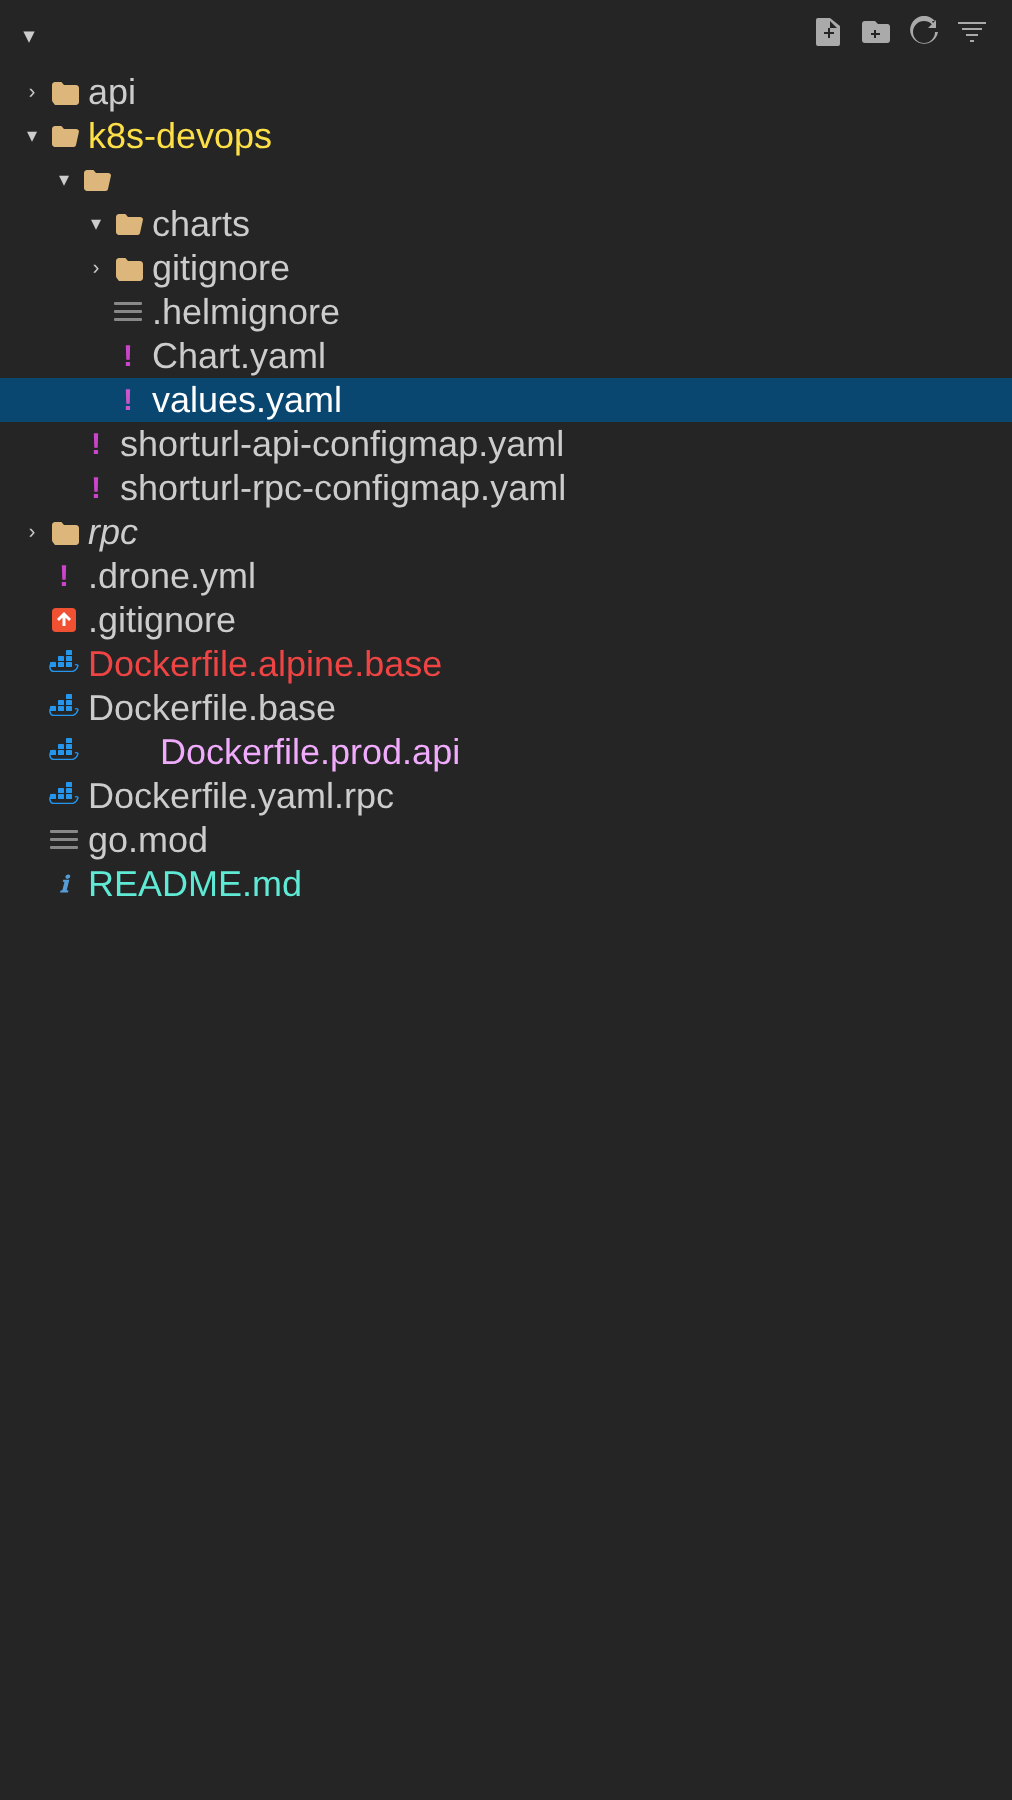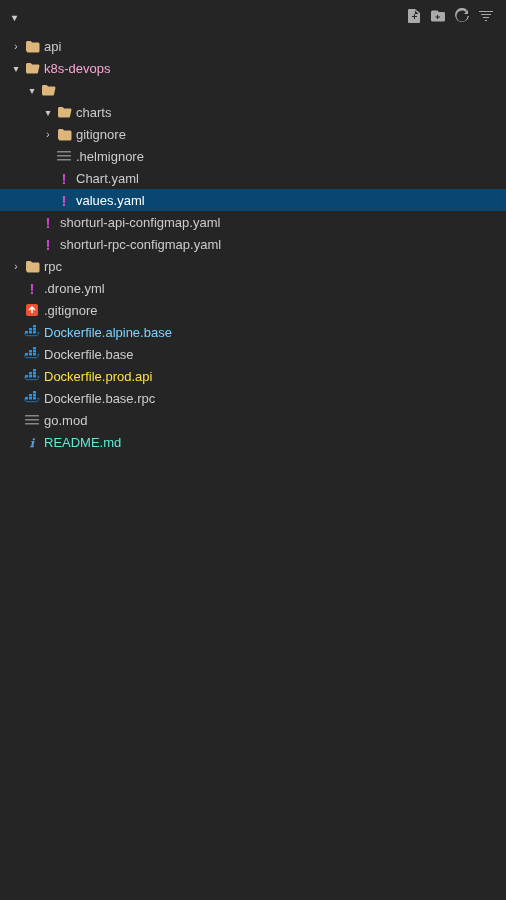--- a/index.html
+++ b/index.html
@@ -125,21 +125,21 @@
       font-size: 14px;
     }
 
     .file-icon.docker {
       color: #2496ed;
       font-size: 13px;
     }
 
     .item-label {
       color: #cccccc;
-      font-size: 13px;
+      font-size: 18px;
     }
 
     .item-label.folder {
       font-weight: normal;
     }
 
     
     .lines-icon {
       display: inline-flex;
       align-items: center;
@@ -213,21 +213,21 @@
         <span class="item-label folder" style="color:#cccccc;">api</span>
       </div>
       <div class="tree-item">
         <span class="indent" style="width:8px; display:inline-block; flex-shrink:0;"></span>
         <span class="chevron open"></span>
         <span style="display:inline-flex; align-items:center; justify-content:center; width:16px; height:16px; flex-shrink:0; margin-right:4px;">
       <svg width="15" height="13" viewBox="0 0 15 13" fill="#dcb67a">
         <path d="M1 2.5C1 1.7 1.7 1 2.5 1h3.2L7 2.5h6C13.9 2.5 14.5 3.1 14.5 3.8L13 10.5c-.1.6-.6 1-1.2 1H2.5C1.7 11.5 1 10.8 1 10V2.5z"></path>
       </svg>
     </span>
-        <span class="item-label folder" style="color:#f9a8d4;">k8s-devops</span>
+        <span class="item-label folder" style="color:#fde047;">k8s-devops</span>
       </div>
       <div class="tree-item">
         <span class="indent" style="width:24px; display:inline-block; flex-shrink:0;"></span>
         <span class="chevron open"></span>
         <span style="display:inline-flex; align-items:center; justify-content:center; width:16px; height:16px; flex-shrink:0; margin-right:4px;">
       <svg width="15" height="13" viewBox="0 0 15 13" fill="#dcb67a">
         <path d="M1 2.5C1 1.7 1.7 1 2.5 1h3.2L7 2.5h6C13.9 2.5 14.5 3.1 14.5 3.8L13 10.5c-.1.6-.6 1-1.2 1H2.5C1.7 11.5 1 10.8 1 10V2.5z"></path>
       </svg>
     </span>
       </div>
@@ -288,21 +288,21 @@
         <span class="item-label" style="color:#cccccc;">shorturl-rpc-configmap.yaml</span>
       </div>
       <div class="tree-item">
         <span class="indent" style="width:8px; display:inline-block; flex-shrink:0;"></span>
         <span class="chevron closed"></span>
         <span style="display:inline-flex; align-items:center; justify-content:center; width:16px; height:16px; flex-shrink:0; margin-right:4px;">
       <svg width="15" height="13" viewBox="0 0 15 13" fill="#dcb67a">
         <path d="M1 2.5C1 1.7 1.7 1 2.5 1h3.2L7 2.5h6c.8 0 1.5.7 1.5 1.5v7c0 .8-.7 1.5-1.5 1.5H2.5C1.7 11.5 1 10.8 1 10V2.5z"></path>
       </svg>
     </span>
-        <span class="item-label folder" style="color:#cccccc;">rpc</span>
+        <span class="item-label folder" style="color:#cccccc;font-style:italic;">rpc</span>
       </div>
       <div class="tree-item">
         <span class="indent" style="width:8px; display:inline-block; flex-shrink:0;"></span>
         <span class="chevron empty"></span>
         <span class="file-icon yaml-exclaim" style="color:#cc44cc; font-weight:bold; font-size:15px; margin-right:4px; display:inline-flex; align-items:center; justify-content:center; width:16px; height:16px; flex-shrink:0;">!</span>
         <span class="item-label" style="color:#cccccc;">.drone.yml</span>
       </div>
       <div class="tree-item">
         <span class="indent" style="width:8px; display:inline-block; flex-shrink:0;"></span>
         <span class="chevron empty"></span>
@@ -321,21 +321,21 @@
         <svg width="16" height="16" viewBox="0 0 16 16" fill="#2496ed">
           <rect x="1" y="7" width="3" height="2.5" rx="0.3"></rect>
           <rect x="5" y="7" width="3" height="2.5" rx="0.3"></rect>
           <rect x="9" y="7" width="3" height="2.5" rx="0.3"></rect>
           <rect x="5" y="4" width="3" height="2.5" rx="0.3"></rect>
           <rect x="9" y="4" width="3" height="2.5" rx="0.3"></rect>
           <rect x="9" y="1" width="3" height="2.5" rx="0.3"></rect>
           <path d="M13.5 8.5c.5-.3 1-.3 1.5.2-.3 1.5-1.2 2.5-2.5 3H3c-1 0-1.8-.7-2-1.7C.8 9 1.2 8 2 7.5c.4-.3 1-.4 1.5-.2" fill="none" stroke="#2496ed" stroke-width="0.7"></path>
         </svg>
       </span>
-        <span class="item-label" style="color:#7dd3fc;">Dockerfile.alpine.base</span>
+        <span class="item-label" style="color:#ef4444;">Dockerfile.alpine.base</span>
       </div>
       <div class="tree-item">
         <span class="indent" style="width:8px; display:inline-block; flex-shrink:0;"></span>
         <span class="chevron empty"></span>
         <span class="file-icon docker" style="display:inline-flex; align-items:center; justify-content:center; width:16px; height:16px; flex-shrink:0; margin-right:4px;">
         <svg width="16" height="16" viewBox="0 0 16 16" fill="#2496ed">
           <rect x="1" y="7" width="3" height="2.5" rx="0.3"></rect>
           <rect x="5" y="7" width="3" height="2.5" rx="0.3"></rect>
           <rect x="9" y="7" width="3" height="2.5" rx="0.3"></rect>
           <rect x="5" y="4" width="3" height="2.5" rx="0.3"></rect>
@@ -353,37 +353,37 @@
         <svg width="16" height="16" viewBox="0 0 16 16" fill="#2496ed">
           <rect x="1" y="7" width="3" height="2.5" rx="0.3"></rect>
           <rect x="5" y="7" width="3" height="2.5" rx="0.3"></rect>
           <rect x="9" y="7" width="3" height="2.5" rx="0.3"></rect>
           <rect x="5" y="4" width="3" height="2.5" rx="0.3"></rect>
           <rect x="9" y="4" width="3" height="2.5" rx="0.3"></rect>
           <rect x="9" y="1" width="3" height="2.5" rx="0.3"></rect>
           <path d="M13.5 8.5c.5-.3 1-.3 1.5.2-.3 1.5-1.2 2.5-2.5 3H3c-1 0-1.8-.7-2-1.7C.8 9 1.2 8 2 7.5c.4-.3 1-.4 1.5-.2" fill="none" stroke="#2496ed" stroke-width="0.7"></path>
         </svg>
       </span>
-        <span class="item-label" style="color:#fde047;">Dockerfile.prod.api</span>
+        <span class="item-label" style="color:#f0abfc;margin-left:36px;">Dockerfile.prod.api</span>
       </div>
       <div class="tree-item">
         <span class="indent" style="width:8px; display:inline-block; flex-shrink:0;"></span>
         <span class="chevron empty"></span>
         <span class="file-icon docker" style="display:inline-flex; align-items:center; justify-content:center; width:16px; height:16px; flex-shrink:0; margin-right:4px;">
         <svg width="16" height="16" viewBox="0 0 16 16" fill="#2496ed">
           <rect x="1" y="7" width="3" height="2.5" rx="0.3"></rect>
           <rect x="5" y="7" width="3" height="2.5" rx="0.3"></rect>
           <rect x="9" y="7" width="3" height="2.5" rx="0.3"></rect>
           <rect x="5" y="4" width="3" height="2.5" rx="0.3"></rect>
           <rect x="9" y="4" width="3" height="2.5" rx="0.3"></rect>
           <rect x="9" y="1" width="3" height="2.5" rx="0.3"></rect>
           <path d="M13.5 8.5c.5-.3 1-.3 1.5.2-.3 1.5-1.2 2.5-2.5 3H3c-1 0-1.8-.7-2-1.7C.8 9 1.2 8 2 7.5c.4-.3 1-.4 1.5-.2" fill="none" stroke="#2496ed" stroke-width="0.7"></path>
         </svg>
       </span>
-        <span class="item-label" style="color:#cccccc;">Dockerfile.base.rpc</span>
+        <span class="item-label" style="color:#cccccc;">Dockerfile.yaml.rpc</span>
       </div>
       <div class="tree-item">
         <span class="indent" style="width:8px; display:inline-block; flex-shrink:0;"></span>
         <span class="chevron empty"></span>
         <span class="lines-icon" style="display:inline-flex; align-items:center; justify-content:center; width:16px; height:16px; flex-shrink:0; margin-right:4px;">
         <svg width="14" height="12" viewBox="0 0 14 12" fill="#888888">
           <rect x="0" y="1" width="14" height="1.5" rx="0.5"></rect>
           <rect x="0" y="5" width="14" height="1.5" rx="0.5"></rect>
           <rect x="0" y="9" width="14" height="1.5" rx="0.5"></rect>
         </svg>

